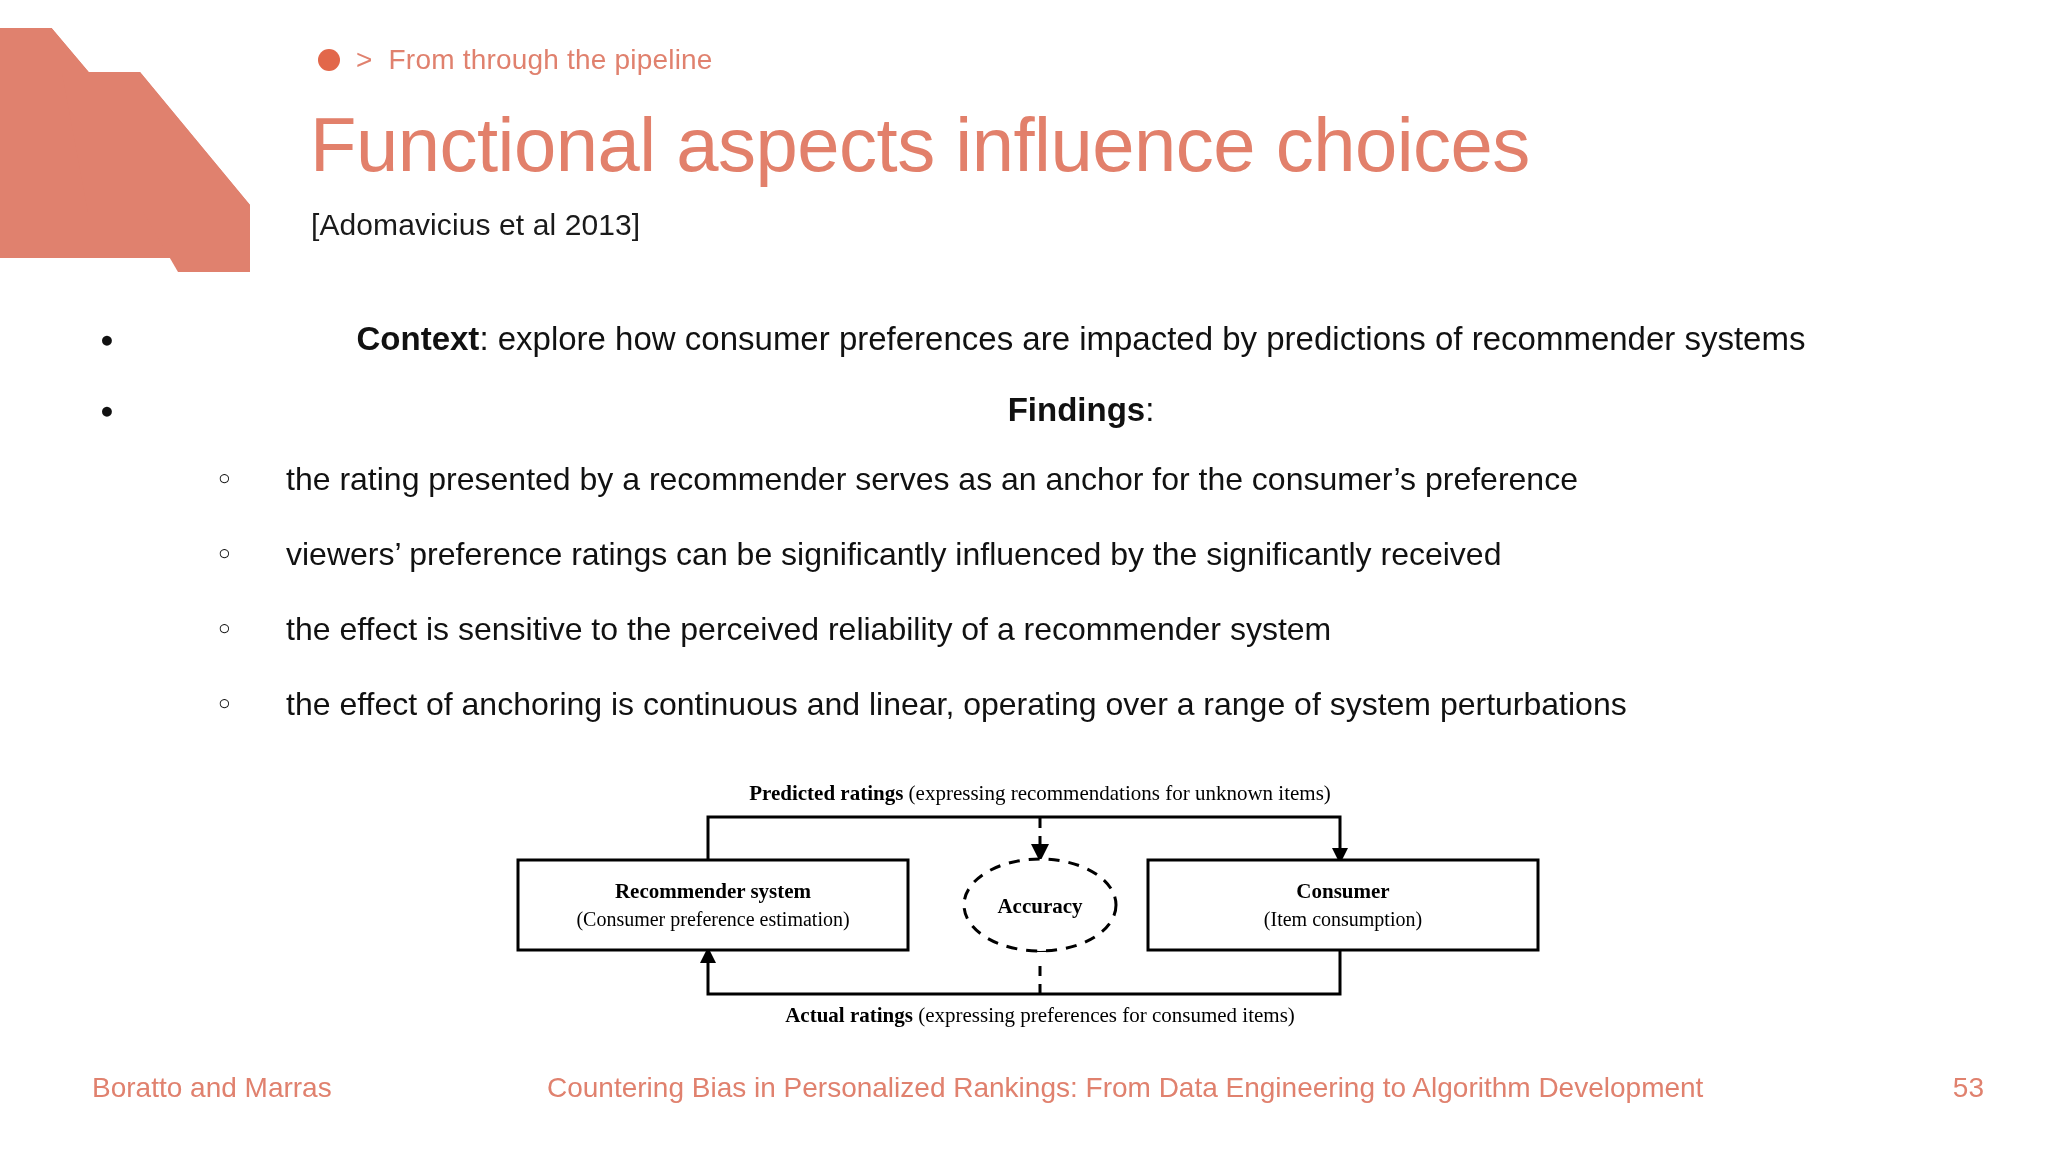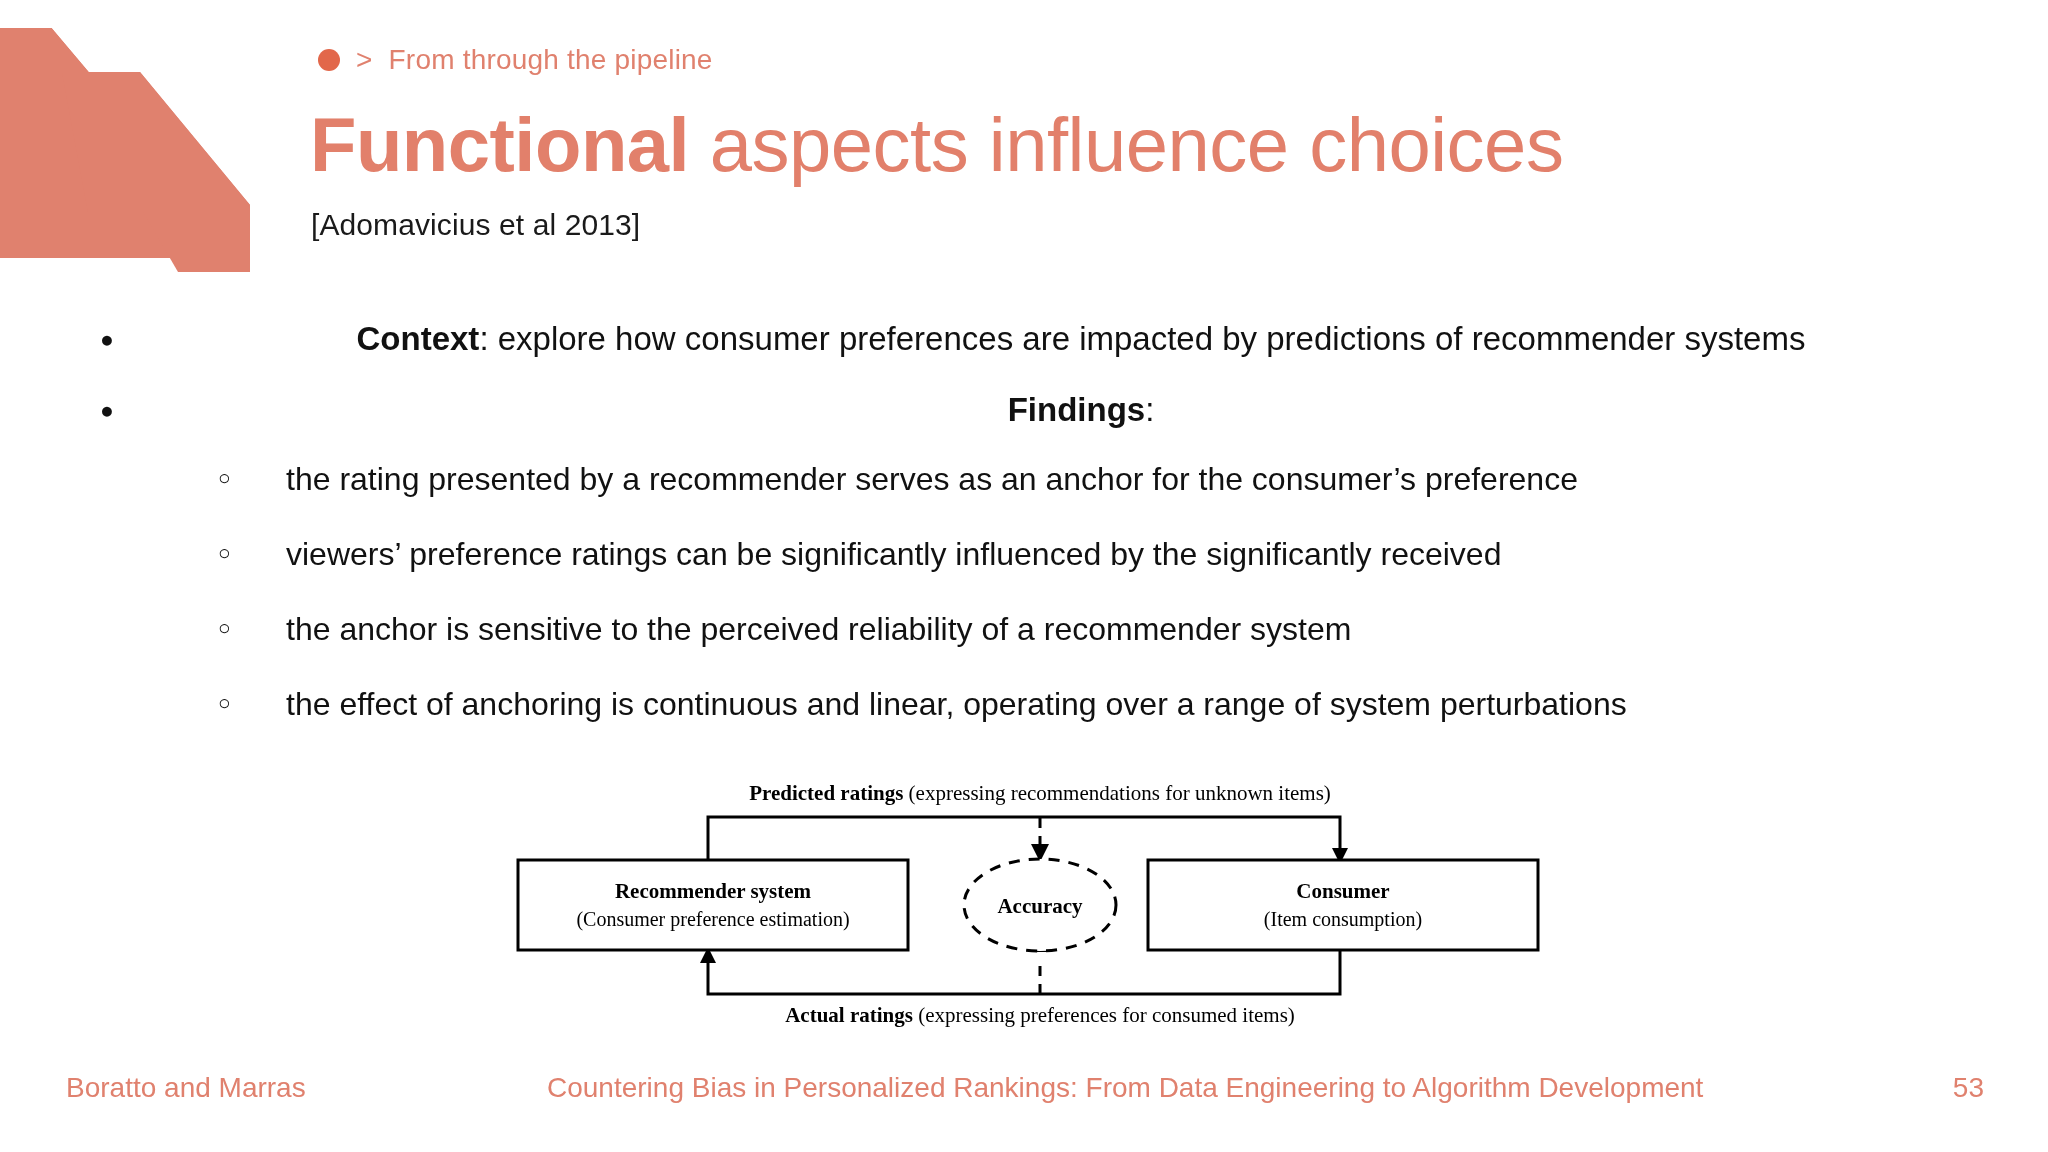--- a/index.html
+++ b/index.html
@@ -58,21 +58,21 @@
     top: 106px;
     white-space: nowrap;
   }
   .title {
     font-size: 76px;
     line-height: 1.02;
     color: #E2806B;
     font-weight: 400;
     letter-spacing: -0.5px;
   }
-  .title .strong { font-weight: 700; }
+  .title .strong { font-weight: 400; }
 
   .citation {
     position: absolute;
     left: 311px;
     top: 208px;
     font-size: 30px;
     color: #1a1a1a;
     letter-spacing: 0.1px;
     white-space: nowrap;
     text-align: center;
@@ -138,21 +138,21 @@
     position: absolute;
     left: 0;
     top: 1072px;
     width: 2048px;
     height: 48px;
     color: #E0816E;
     font-size: 28px;
   }
   .footer-authors {
     position: absolute;
-    left: 66px;
+    left: 92px;
     top: 0;
     white-space: nowrap;
   }
   .footer-title {
     position: absolute;
     left: 547px;
     top: 0;
     white-space: nowrap;
     text-align: center;
   }
@@ -206,21 +206,21 @@
     <span class="body">the rating presented by a recommender serves as an anchor for the consumer’s preference</span>
   </div>
 
   <div class="bullet-l2">
     <span class="marker">○</span>
     <span class="body">viewers’ preference ratings can be significantly influenced by the significantly received</span>
   </div>
 
   <div class="bullet-l2">
     <span class="marker">○</span>
-    <span class="body">the anchor is sensitive to the perceived reliability of a recommender system</span>
+    <span class="body">the effect is sensitive to the perceived reliability of a recommender system</span>
   </div>
 
   <div class="bullet-l2">
     <span class="marker">○</span>
     <span class="body">the effect of anchoring is continuous and linear, operating over a range of system perturbations</span>
   </div>
 
 </div>
 
 <div class="figure">

